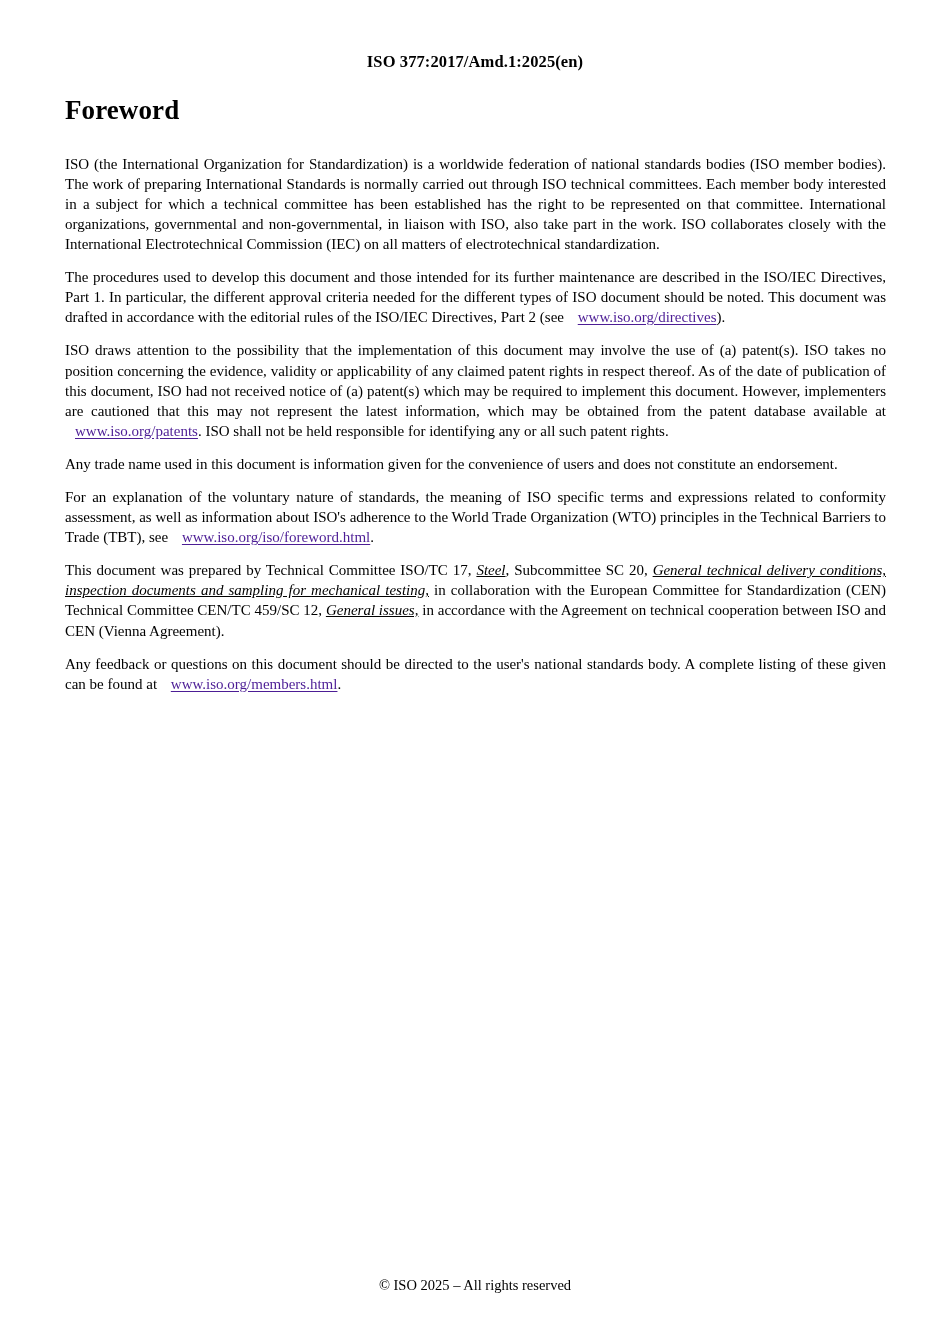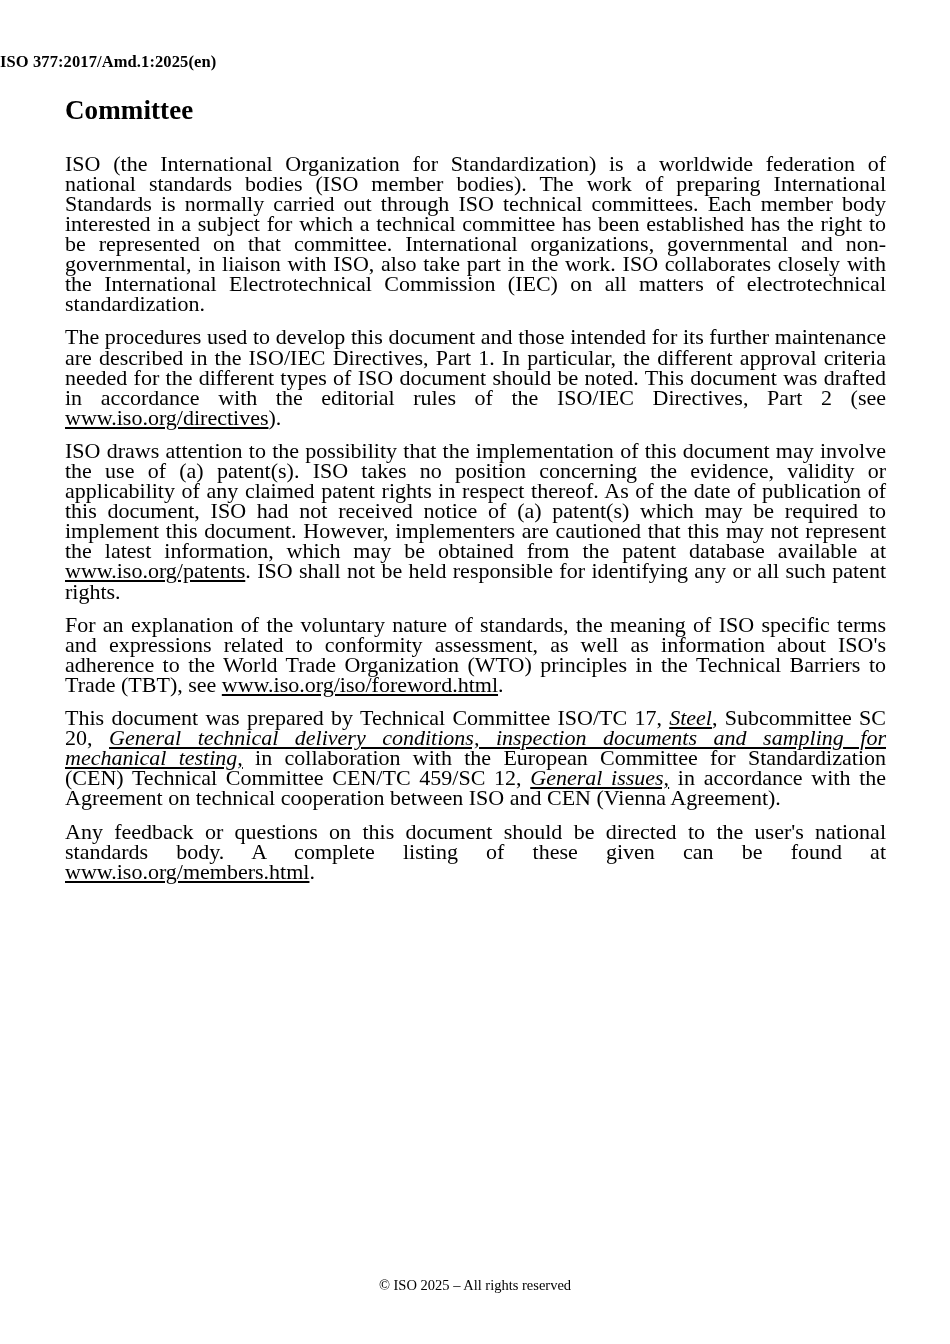--- a/index.html
+++ b/index.html
@@ -19,58 +19,59 @@
     margin: 0 auto;
     background: #ffffff;
     box-sizing: border-box;
     overflow: hidden;
   }
   .running-head {
     position: absolute;
     top: 52px;
     left: 0;
     width: 950px;
-    text-align: left;
+    text-align: center;
     font-size: 16.5px;
     font-weight: bold;
     letter-spacing: 0.1px;
   }
   .content {
     position: absolute;
     top: 96px;
     left: 65px;
     width: 821px;
   }
   h1.foreword-title {
     font-size: 27px;
     font-weight: bold;
     margin: 0 0 28px 0;
     padding: 0;
     line-height: 1.1;
     letter-spacing: 0.1px;
   }
   p.body-par {
-    font-size: 22px;
+    font-size: 15px;
     line-height: 20.1px;
     text-align: justify;
     text-justify: inter-word;
     margin: 0 0 13px 0;
     padding: 0;
     hyphens: none;
   }
   p.body-par:last-child {
     margin-bottom: 0;
   }
   .lastline-nojustify {
     text-align-last: left;
   }
   a.doc-link {
-    color: #000000;
+    color: #4c1d95;
     text-decoration: underline;
     text-underline-offset: 1.5px;
+    margin-left: 10px;
   }
   em.it {
     font-style: italic;
     text-decoration: underline;
   }
   .footer {
     position: absolute;
     left: 0;
     top: 1276px;
     width: 950px;
@@ -89,28 +90,29 @@
 </style>
 </head>
 <body>
 
 <div class="page">
 
   <div class="running-head">ISO 377:2017/Amd.1:2025(en)</div>
 
   <div class="content">
 
-    <h1 class="foreword-title">Committee</h1>
+    <h1 class="foreword-title">Foreword</h1>
 
     <p class="body-par lastline-nojustify"><span>ISO (the International Organization for Standardization) is a worldwide federation of national standards bodies (ISO member bodies). The work of preparing International Standards is normally carried out through ISO technical committees. Each member body interested in a subject for which a technical committee has been established has the right to be represented on that committee. International organizations, governmental and non-governmental, in liaison with ISO, also take part in the work. ISO collaborates closely with the International Electrotechnical Commission (IEC) on all matters of electrotechnical standardization.</span></p>
 
     <p class="body-par lastline-nojustify"><span>The procedures used to develop this document and those intended for its further maintenance are described in the ISO/IEC Directives, Part 1. In particular, the different approval criteria needed for the different types of ISO document should be noted. This document was drafted in accordance with the editorial rules of the ISO/IEC Directives, Part 2 (see </span><a class="doc-link" href="#">www.iso.org/directives</a><span>).</span></p>
 
     <p class="body-par lastline-nojustify"><span>ISO draws attention to the possibility that the implementation of this document may involve the use of (a) patent(s). ISO takes no position concerning the evidence, validity or applicability of any claimed patent rights in respect thereof. As of the date of publication of this document, ISO had not received notice of (a) patent(s) which may be required to implement this document. However, implementers are cautioned that this may not represent the latest information, which may be obtained from the patent database available at </span><a class="doc-link" href="#">www.iso.org/patents</a><span>. ISO shall not be held responsible for identifying any or all such patent rights.</span></p>
 
+    <p class="body-par lastline-nojustify"><span>Any trade name used in this document is information given for the convenience of users and does not constitute an endorsement.</span></p>
 
     <p class="body-par lastline-nojustify"><span>For an explanation of the voluntary nature of standards, the meaning of ISO specific terms and expressions related to conformity assessment, as well as information about ISO's adherence to the World Trade Organization (WTO) principles in the Technical Barriers to Trade (TBT), see </span><a class="doc-link" href="#">www.iso.org/iso/foreword.html</a><span>.</span></p>
 
     <p class="body-par lastline-nojustify"><span>This document was prepared by Technical Committee ISO/TC 17, </span><em class="it">Steel</em><span>, Subcommittee SC 20, </span><em class="it">General technical delivery conditions, inspection documents and sampling for mechanical testing,</em><span> in collaboration with the European Committee for Standardization (CEN) Technical Committee CEN/TC 459/SC 12, </span><em class="it">General issues,</em><span> in accordance with the Agreement on technical cooperation between ISO and CEN (Vienna Agreement).</span></p>
 
     <p class="body-par lastline-nojustify"><span>Any feedback or questions on this document should be directed to the user's national standards body. A complete listing of these given can be found at </span><a class="doc-link" href="#">www.iso.org/members.html</a><span>.</span></p>
 
   </div>
 
   <div class="footer">

